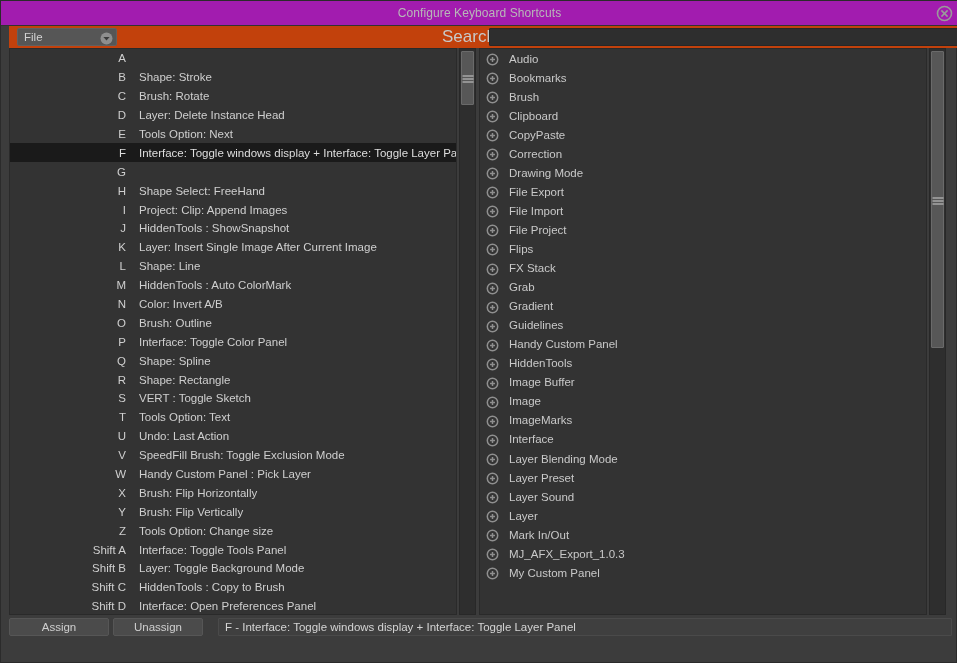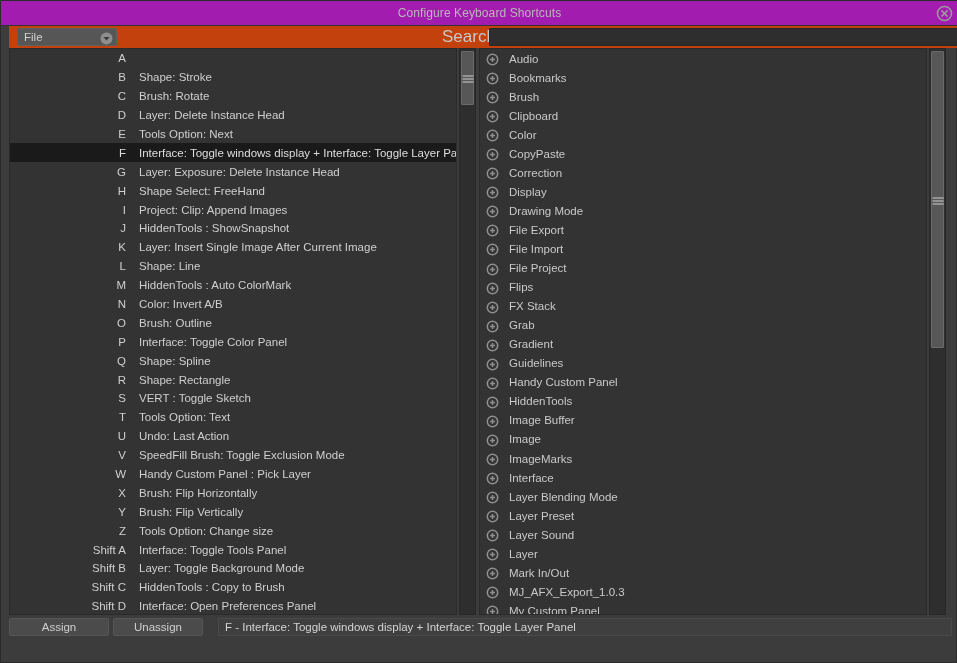--- a/index.html
+++ b/index.html
@@ -276,21 +276,20 @@
         <div class="sc-row">
           <div class="sc-key">E</div>
           <div class="sc-desc">Tools Option: Next</div>
         </div>
         <div class="sc-row selected">
           <div class="sc-key">F</div>
           <div class="sc-desc">Interface: Toggle windows display + Interface: Toggle Layer Pane</div>
         </div>
         <div class="sc-row">
           <div class="sc-key">G</div>
-          <div class="sc-desc">Layer: Exposure: Delete Instance Head</div>
         </div>
         <div class="sc-row">
           <div class="sc-key">H</div>
           <div class="sc-desc">Shape Select: FreeHand</div>
         </div>
         <div class="sc-row">
           <div class="sc-key">I</div>
           <div class="sc-desc">Project: Clip: Append Images</div>
         </div>
         <div class="sc-row">
@@ -422,45 +421,29 @@
               <line x1="6.5" y1="4" x2="6.5" y2="9" stroke="#8f8f8f" stroke-width="1.5"></line>
             </svg></span>
           <span class="cat-label">Clipboard</span>
         </div>
         <div class="cat-row">
           <span class="cat-icon"><svg width="13" height="13" viewBox="0 0 13 13">
               <circle cx="6.5" cy="6.5" r="5.2" fill="none" stroke="#8f8f8f" stroke-width="1.5"></circle>
               <line x1="4" y1="6.5" x2="9" y2="6.5" stroke="#8f8f8f" stroke-width="1.5"></line>
               <line x1="6.5" y1="4" x2="6.5" y2="9" stroke="#8f8f8f" stroke-width="1.5"></line>
             </svg></span>
-          <span class="cat-label">Color</span>
-        </div>
-        <div class="cat-row">
-          <span class="cat-icon"><svg width="13" height="13" viewBox="0 0 13 13">
-              <circle cx="6.5" cy="6.5" r="5.2" fill="none" stroke="#8f8f8f" stroke-width="1.5"></circle>
-              <line x1="4" y1="6.5" x2="9" y2="6.5" stroke="#8f8f8f" stroke-width="1.5"></line>
-              <line x1="6.5" y1="4" x2="6.5" y2="9" stroke="#8f8f8f" stroke-width="1.5"></line>
-            </svg></span>
           <span class="cat-label">CopyPaste</span>
         </div>
         <div class="cat-row">
           <span class="cat-icon"><svg width="13" height="13" viewBox="0 0 13 13">
               <circle cx="6.5" cy="6.5" r="5.2" fill="none" stroke="#8f8f8f" stroke-width="1.5"></circle>
               <line x1="4" y1="6.5" x2="9" y2="6.5" stroke="#8f8f8f" stroke-width="1.5"></line>
               <line x1="6.5" y1="4" x2="6.5" y2="9" stroke="#8f8f8f" stroke-width="1.5"></line>
             </svg></span>
           <span class="cat-label">Correction</span>
-        </div>
-        <div class="cat-row">
-          <span class="cat-icon"><svg width="13" height="13" viewBox="0 0 13 13">
-              <circle cx="6.5" cy="6.5" r="5.2" fill="none" stroke="#8f8f8f" stroke-width="1.5"></circle>
-              <line x1="4" y1="6.5" x2="9" y2="6.5" stroke="#8f8f8f" stroke-width="1.5"></line>
-              <line x1="6.5" y1="4" x2="6.5" y2="9" stroke="#8f8f8f" stroke-width="1.5"></line>
-            </svg></span>
-          <span class="cat-label">Display</span>
         </div>
         <div class="cat-row">
           <span class="cat-icon"><svg width="13" height="13" viewBox="0 0 13 13">
               <circle cx="6.5" cy="6.5" r="5.2" fill="none" stroke="#8f8f8f" stroke-width="1.5"></circle>
               <line x1="4" y1="6.5" x2="9" y2="6.5" stroke="#8f8f8f" stroke-width="1.5"></line>
               <line x1="6.5" y1="4" x2="6.5" y2="9" stroke="#8f8f8f" stroke-width="1.5"></line>
             </svg></span>
           <span class="cat-label">Drawing Mode</span>
         </div>
         <div class="cat-row">

